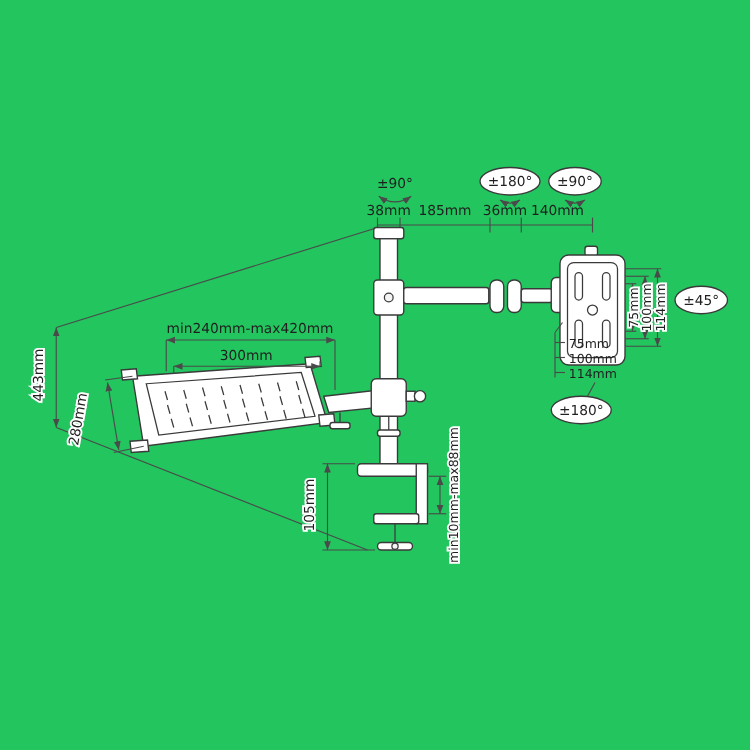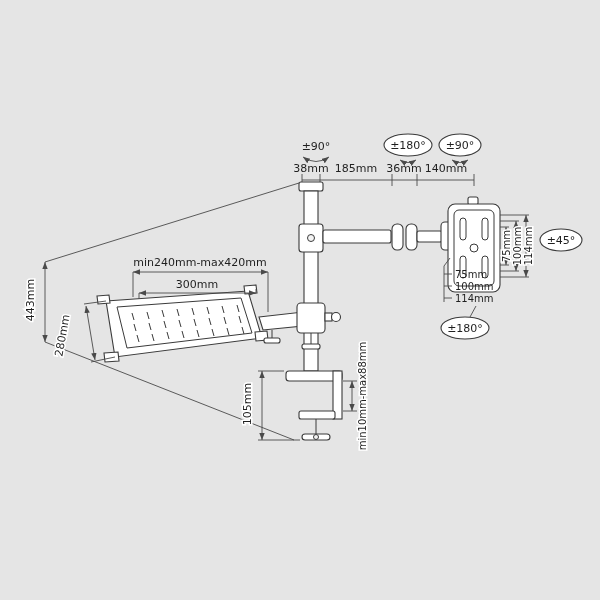--- a/index.html
+++ b/index.html
@@ -1,16 +1,16 @@
 <!DOCTYPE html>
 <html><head>
 <meta charset="utf-8">
 <style>
   html,body{margin:0;padding:0;background:#fff;}
-  .stage{width:600px;height:600px;background:#e5e5e5;position:relative;font-family:"DejaVu Sans",sans-serif;}
+  .stage{width:600px;height:600px;background:#22c55e;position:relative;font-family:"DejaVu Sans",sans-serif;}
   svg{display:block;}
   .ln{stroke:#3a3a3a;stroke-width:1;fill:none;}
   .part{stroke:#3a3a3a;stroke-width:1.1;fill:#ffffff;}
   .part2{stroke:#3a3a3a;stroke-width:1;fill:#f4f4f4;}
   .dim{stroke:#4a4a4a;stroke-width:0.9;fill:none;}
   text{font-family:"DejaVu Sans",sans-serif;fill:#1f1f1f;}
   .t11{font-size:11px;}
   .t10{font-size:10px;}
   .halo{paint-order:stroke;stroke:#ffffff;stroke-width:3px;}
 </style>

